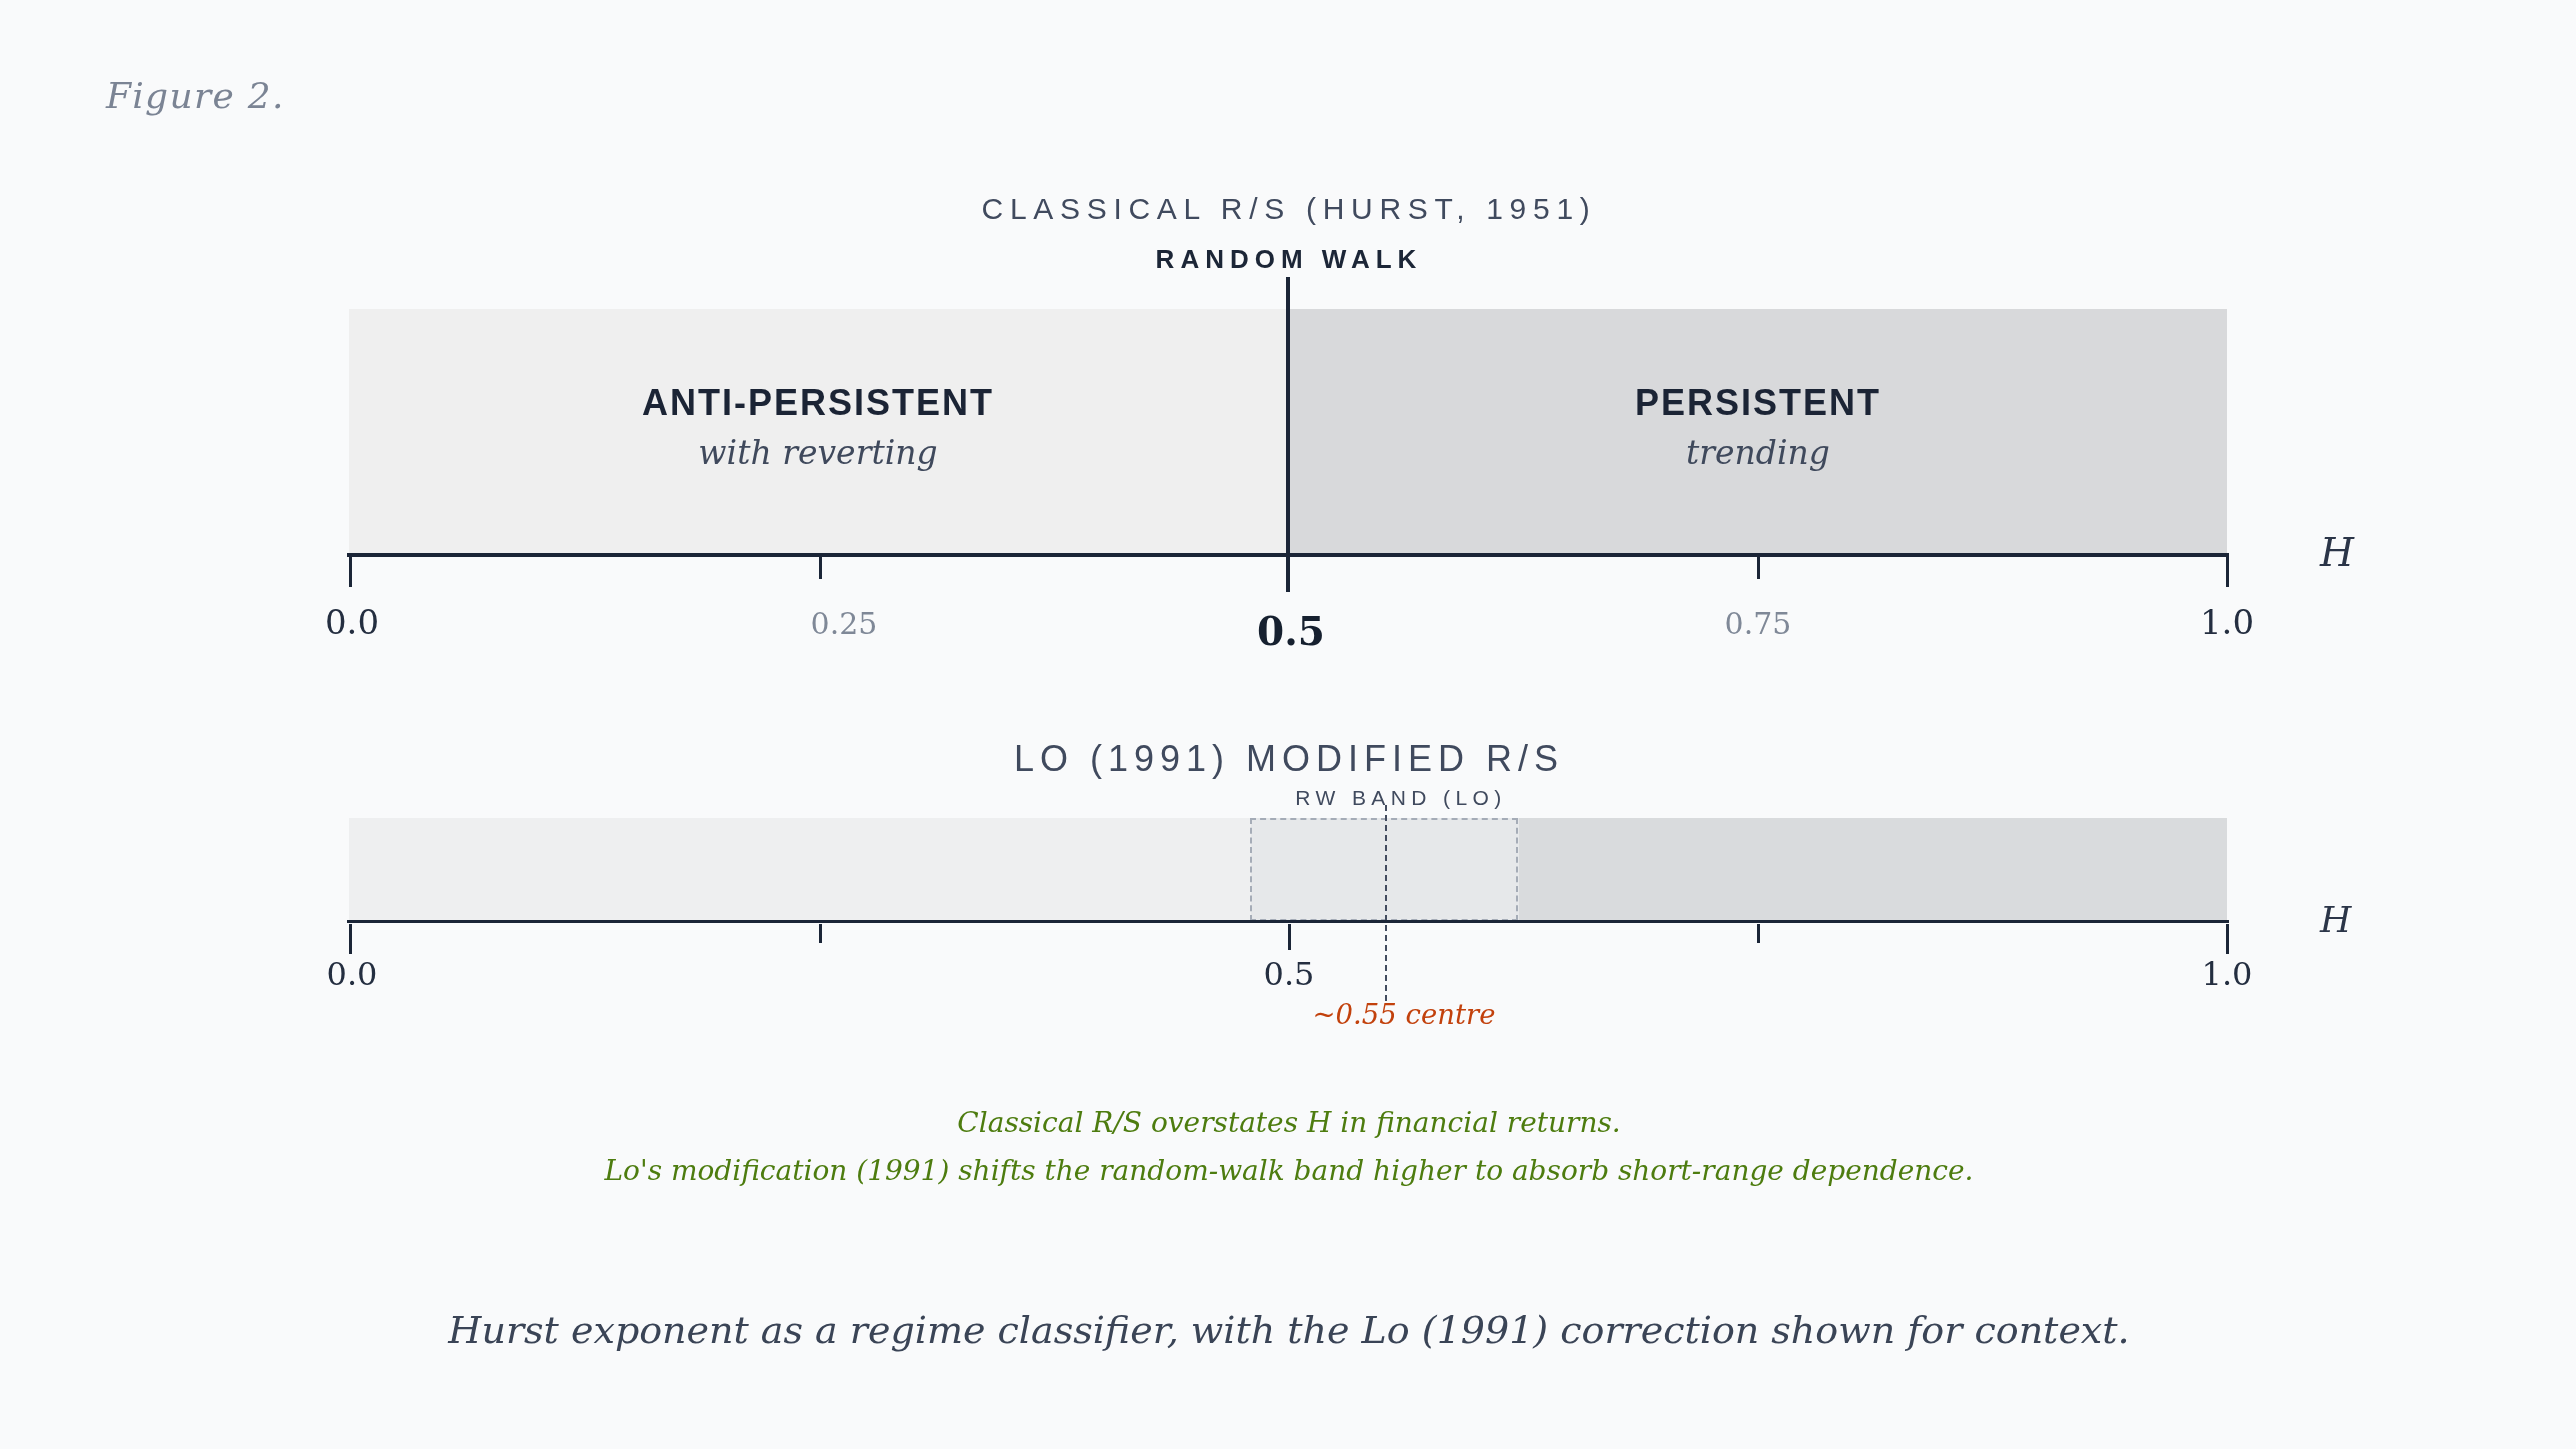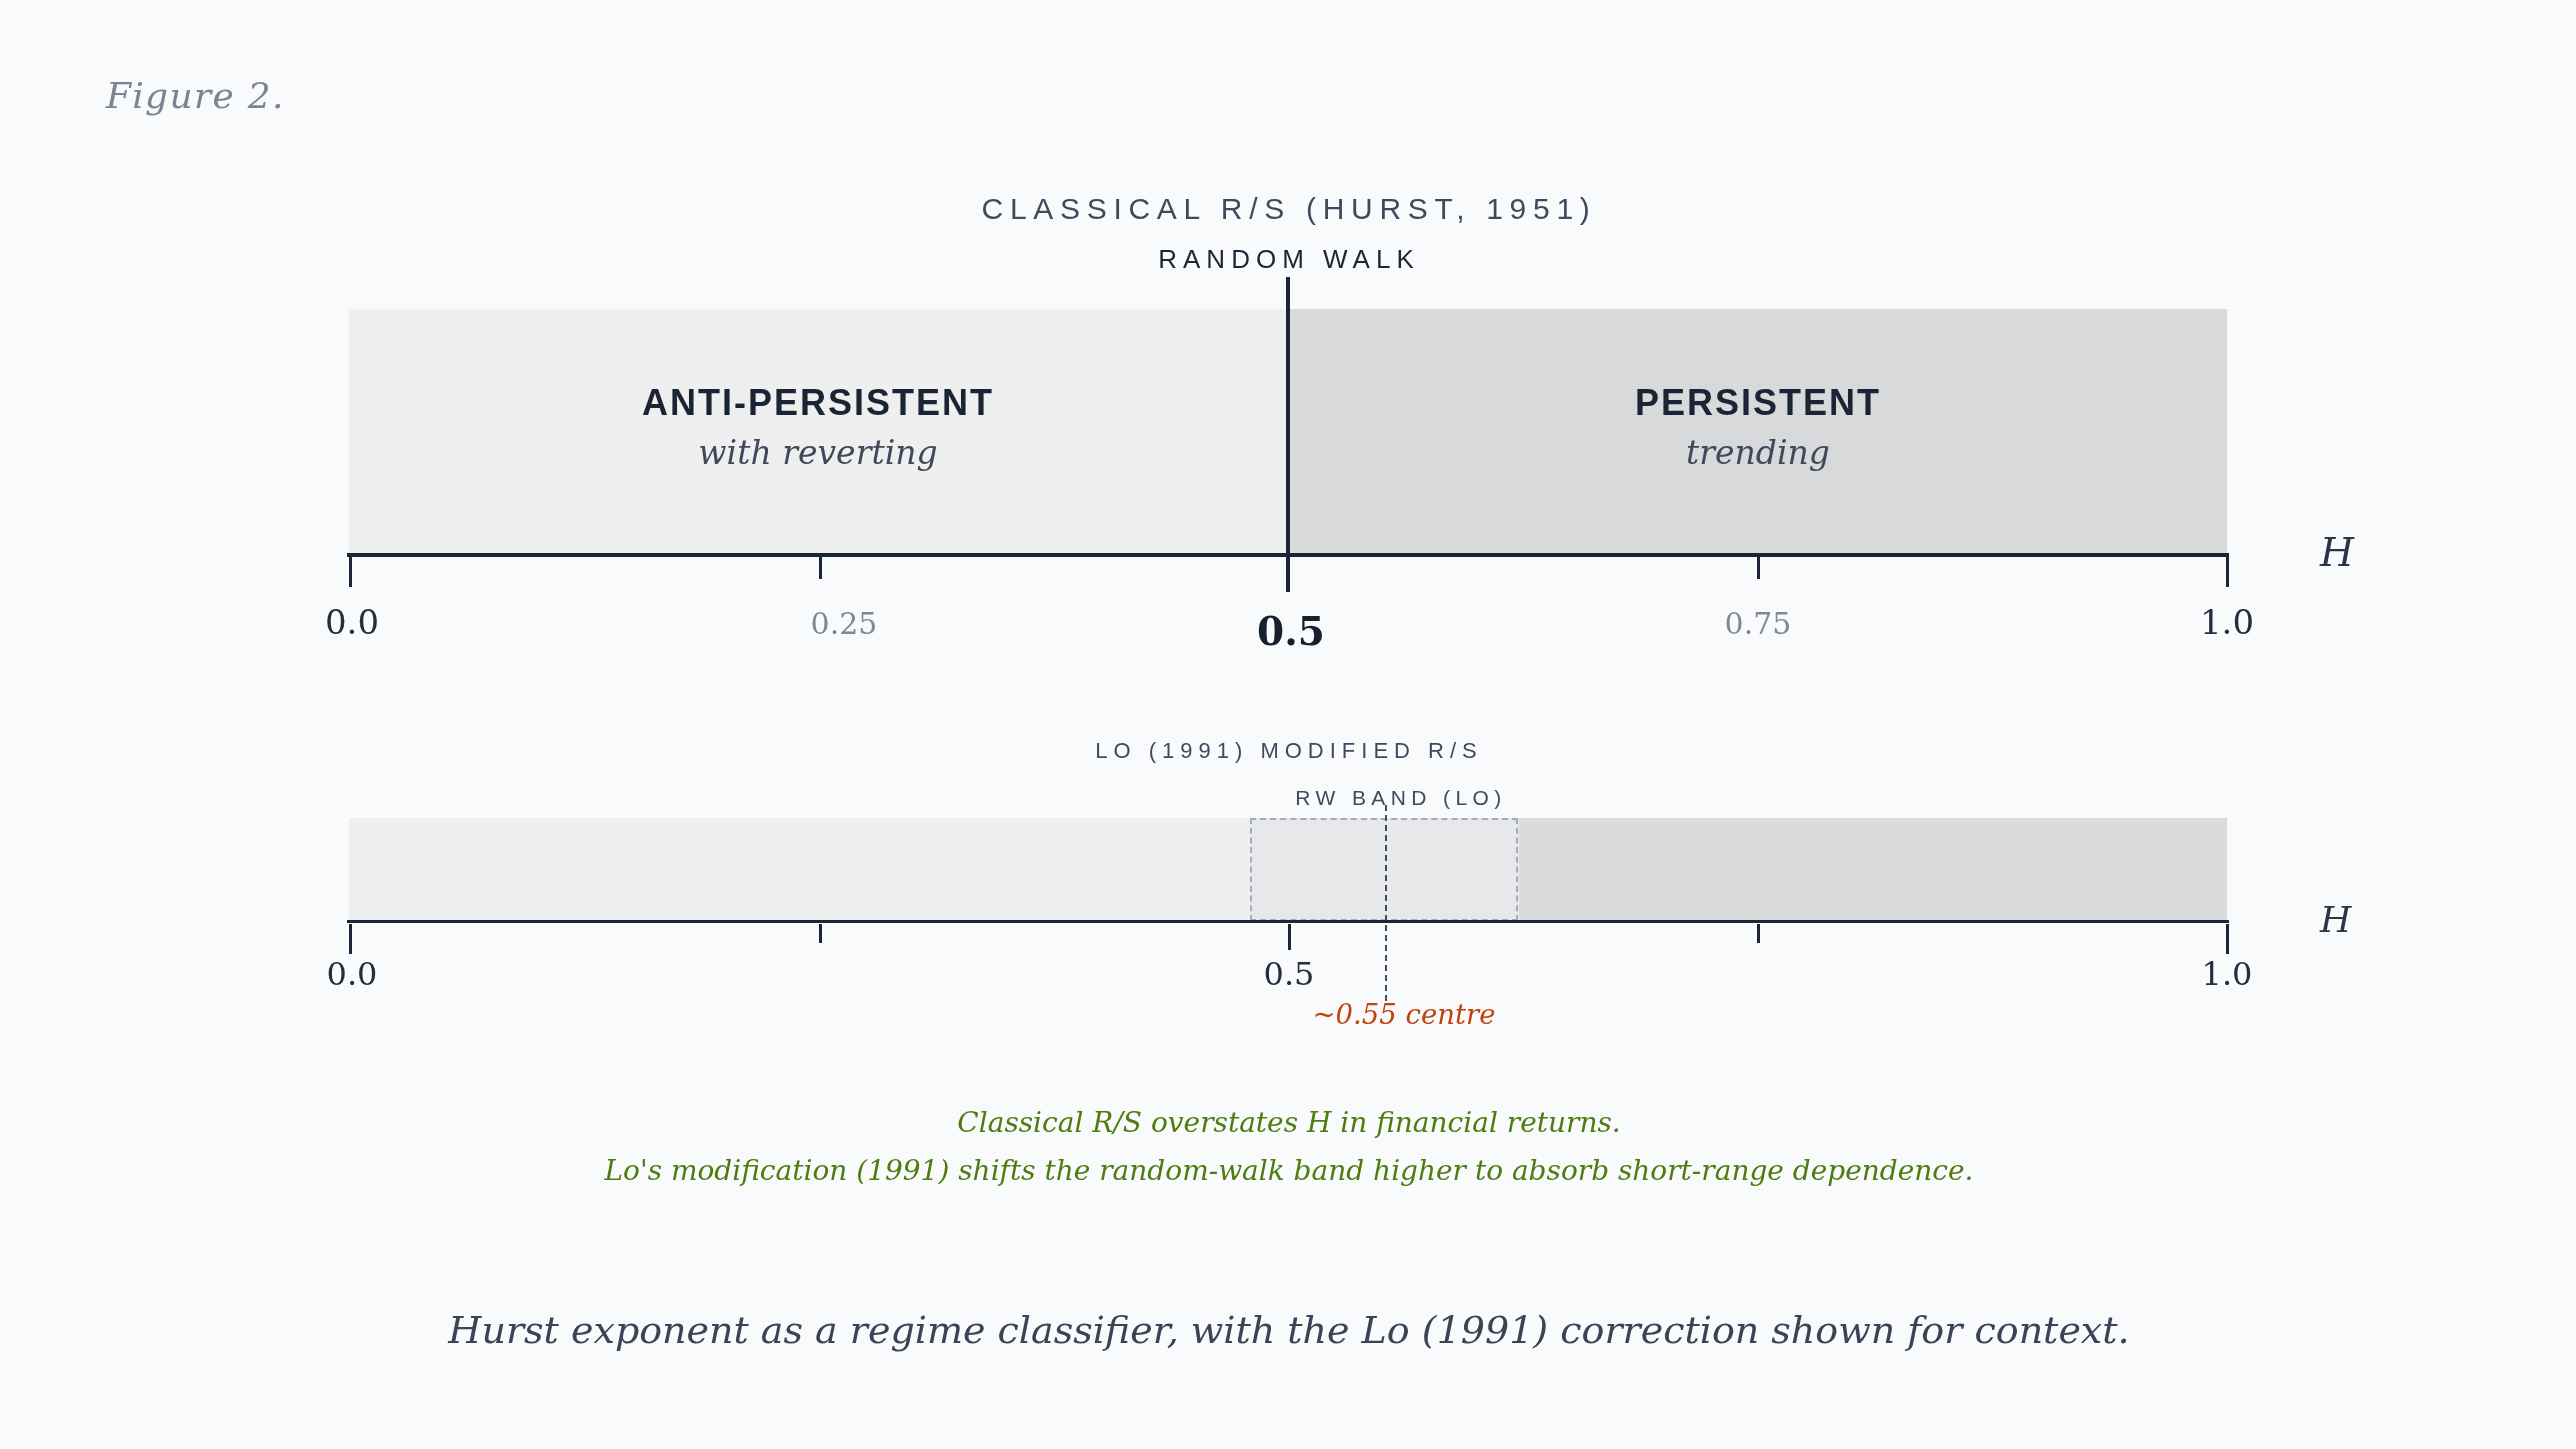--- a/index.html
+++ b/index.html
@@ -16,21 +16,21 @@
 
   
   .fig-label{
     left:106px;top:75px;
     font:italic 36px "DejaVu Serif",serif;
     color:#7b8494;letter-spacing:1.3px;
   }
 
   
   .panel-title{font-weight:400;color:#404a5e;letter-spacing:6.7px;}
-  .marker-title{font-weight:400;color:#1c2637;letter-spacing:6px;}
+  .marker-title{font-weight:700;color:#1c2637;letter-spacing:6px;}
   .serif-tick{font-family:"DejaVu Serif",serif;color:#242e40;}
   .serif-tick.muted{color:#7f8897;}
   .h-label{font:italic 39px "DejaVu Serif",serif;color:#2b3548;}
 
   
   .p1-title{left:1289px;top:192px;font-size:30px;}
   .p1-marker{left:1289px;top:244px;font-size:26px;}
   .rw-line{left:1286px;top:277px;width:4px;height:315px;background:#1b2537;}
   .bar1{left:349px;top:309px;width:1878px;height:245px;display:flex;}
   .bar1 .half{width:50%;height:100%;}
@@ -47,21 +47,21 @@
   .t1.major{height:30px;}
   .t1.minor{height:21.5px;}
   .tk-a{left:349px;} .tk-b{left:819px;} .tk-c{left:1757px;} .tk-d{left:2226px;}
   .lab1{top:602px;font-size:34px;}
   .lab1.muted{top:606px;font-size:30px;}
   .lab1.bold5{top:608px;font-size:39px;font-weight:700;color:#16202f;}
   .la{left:352px;} .lb{left:803px;margin-left:41px;} .lc{left:1291px;} .ld{left:1758px;} .le{left:2227px;}
   .h1{left:2320px;top:530px;}
 
   
-  .p2-title{left:1289px;top:738px;font-size:22px;letter-spacing:6px;}
+  .p2-title{left:1289px;top:738px;font-size:36px;letter-spacing:6px;}
   .band-label{left:1386px;top:786px;font-size:21px;letter-spacing:5.4px;padding-left:30px;}
   .bar2{left:349px;top:818px;width:1878px;height:103px;display:flex;}
   .seg-left{width:902px;background:#eeeff0;}
   .seg-band{width:268px;background:#e6e8ea;}
   .seg-right{width:708px;background:#d9dbdd;}
   .band-outline{
     left:1250px;top:818px;width:268px;height:103px;
     border:2px dashed #a5acb7;box-sizing:border-box;
   }
   .centre-line{left:1385px;top:805px;height:196px;width:0;border-left:2.7px dashed #434c5f;}

